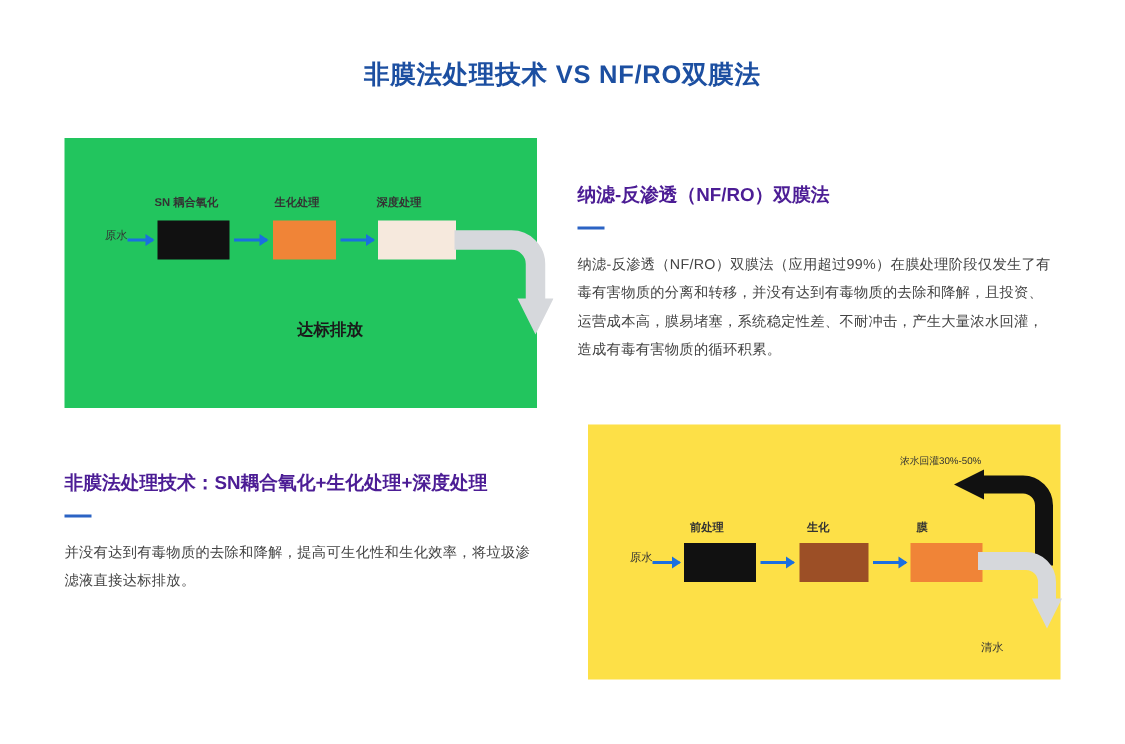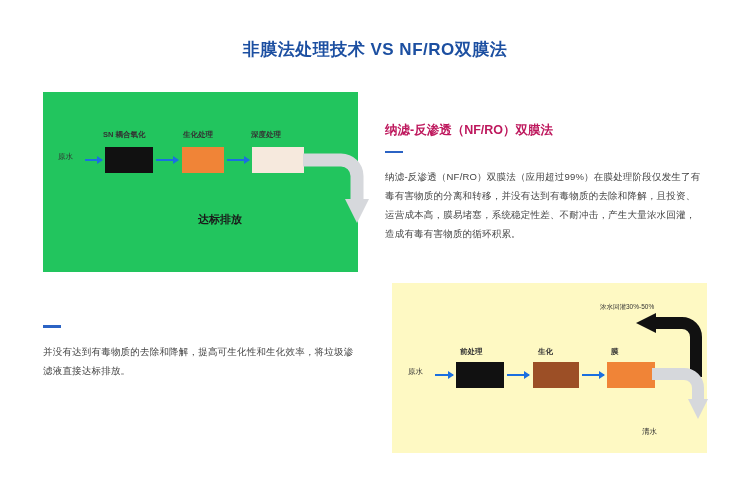--- a/index.html
+++ b/index.html
@@ -40,21 +40,21 @@
     height: 180px;
     background: #22c55e;
   }
   
   .card-bottom-right {
     position: absolute;
     left: 392px;
     top: 283px;
     width: 315px;
     height: 170px;
-    background: #fef9c3;
+    background: #fde047;
   }
   
   .node-label {
     position: absolute;
     font-size: 7.5px;
     color: #333333;
     white-space: nowrap;
     font-weight: bold;
   }
   .node-label.thin {
@@ -80,20 +80,21 @@
     top: -3px;
     border-left: 6px solid #1a6fe0;
     border-top: 4px solid transparent;
     border-bottom: 4px solid transparent;
   }
   .io-label {
     position: absolute;
     font-size: 7.5px;
     color: #333333;
     white-space: nowrap;
+    margin-left: 12px;
   }
   .emph {
     position: absolute;
     font-size: 11px;
     font-weight: bold;
     color: #1a1a1a;
     white-space: nowrap;
   }
   .grey-arrow {
     position: absolute;
@@ -107,21 +108,21 @@
   }
   .block-left {
     position: absolute;
     left: 43px;
     top: 314px;
     width: 320px;
   }
   .block-heading {
     font-size: 12.5px;
     font-weight: bold;
-    color: #be185d;
+    color: #4c1d95;
     line-height: 1.4;
   }
   .rule {
     width: 18px;
     height: 2.5px;
     background: #2b63c4;
     margin: 11px 0 14px 0;
   }
   .block-body {
     font-size: 9.5px;
@@ -164,20 +165,21 @@
     <div class="emph" style="left:155px; top:120px;font-family:Liberation Mono, monospace;">达标排放</div>
   </div>
 
   <div class="block-right">
     <div class="block-heading">纳滤-反渗透（NF/RO）双膜法</div>
     <div class="rule"></div>
     <div class="block-body">纳滤-反渗透（NF/RO）双膜法（应用超过99%）在膜处理阶段仅发生了有毒有害物质的分离和转移，并没有达到有毒物质的去除和降解，且投资、运营成本高，膜易堵塞，系统稳定性差、不耐冲击，产生大量浓水回灌，造成有毒有害物质的循环积累。</div>
   </div>
 
   <div class="block-left">
+    <div class="block-heading">非膜法处理技术：SN耦合氧化+生化处理+深度处理</div>
     <div class="rule"></div>
     <div class="block-body">并没有达到有毒物质的去除和降解，提高可生化性和生化效率，将垃圾渗滤液直接达标排放。</div>
   </div>
 
   <div class="card-bottom-right">
 
     <div class="node-label thin" style="left:208px; top:20px; font-size:6.5px;">浓水回灌30%-50%</div>
 
     <div class="grey-arrow" style="left:238px; top:28px;">
       <svg width="72" height="72" viewBox="0 0 72 72">

